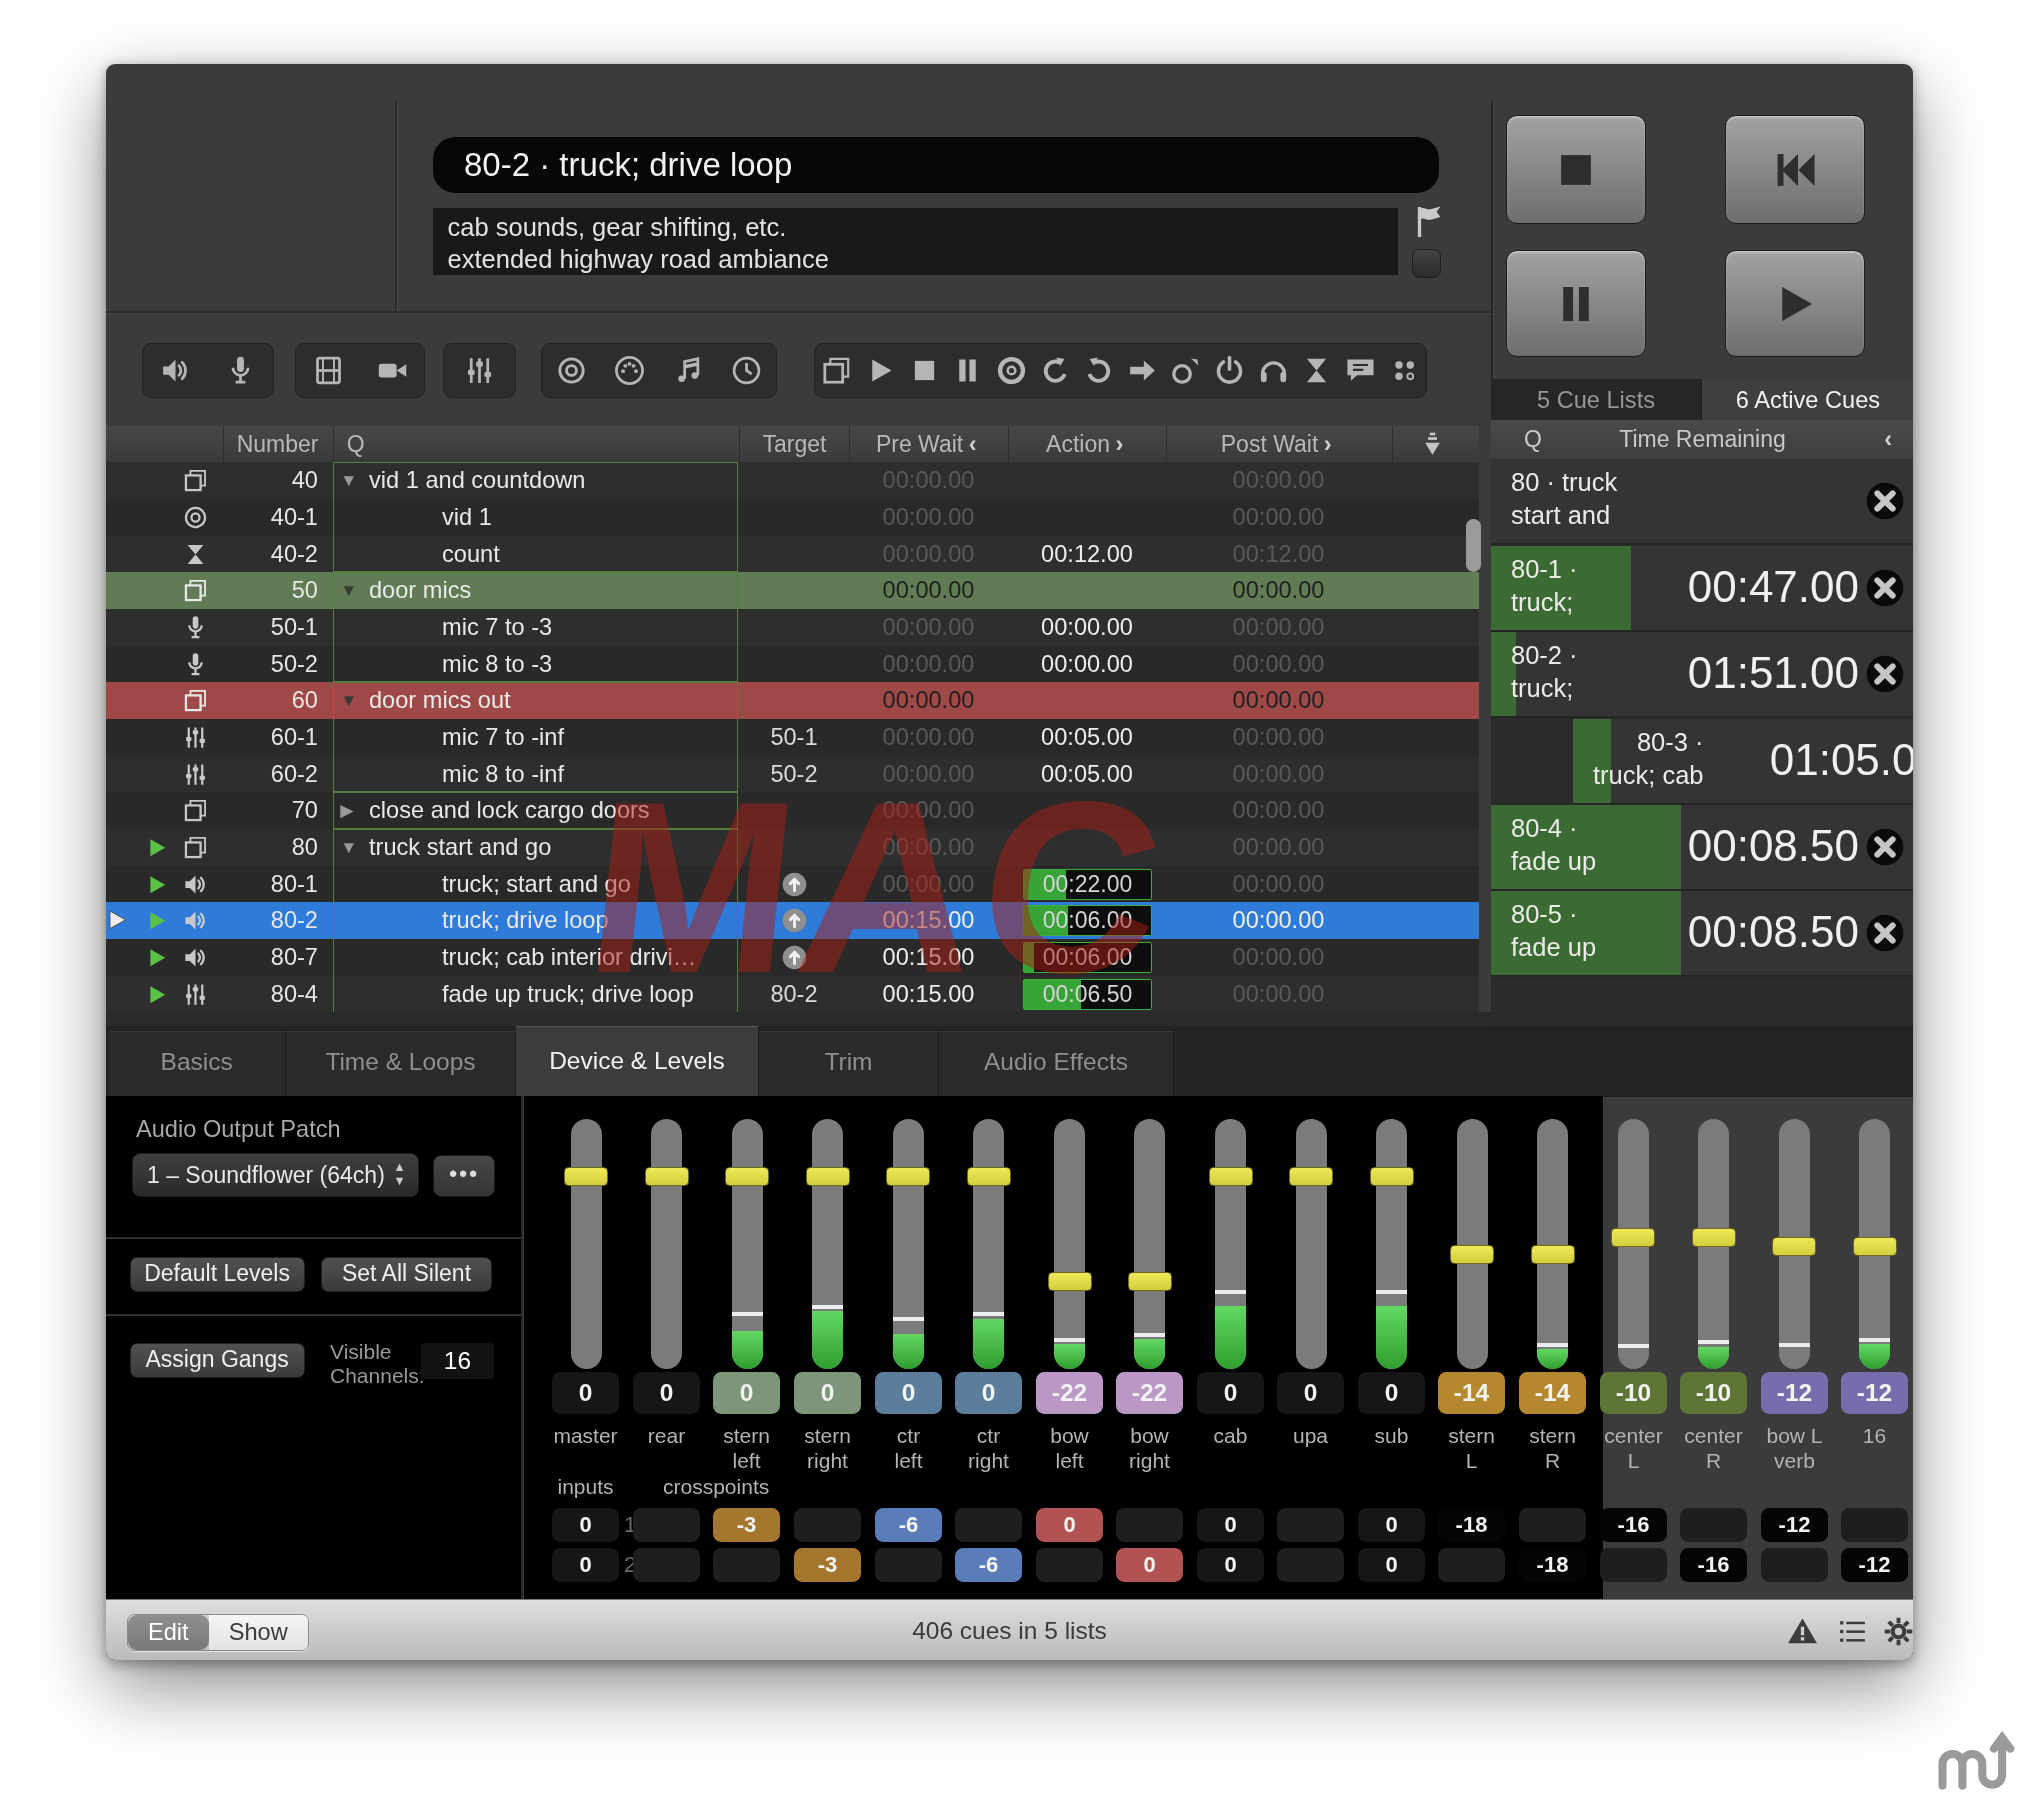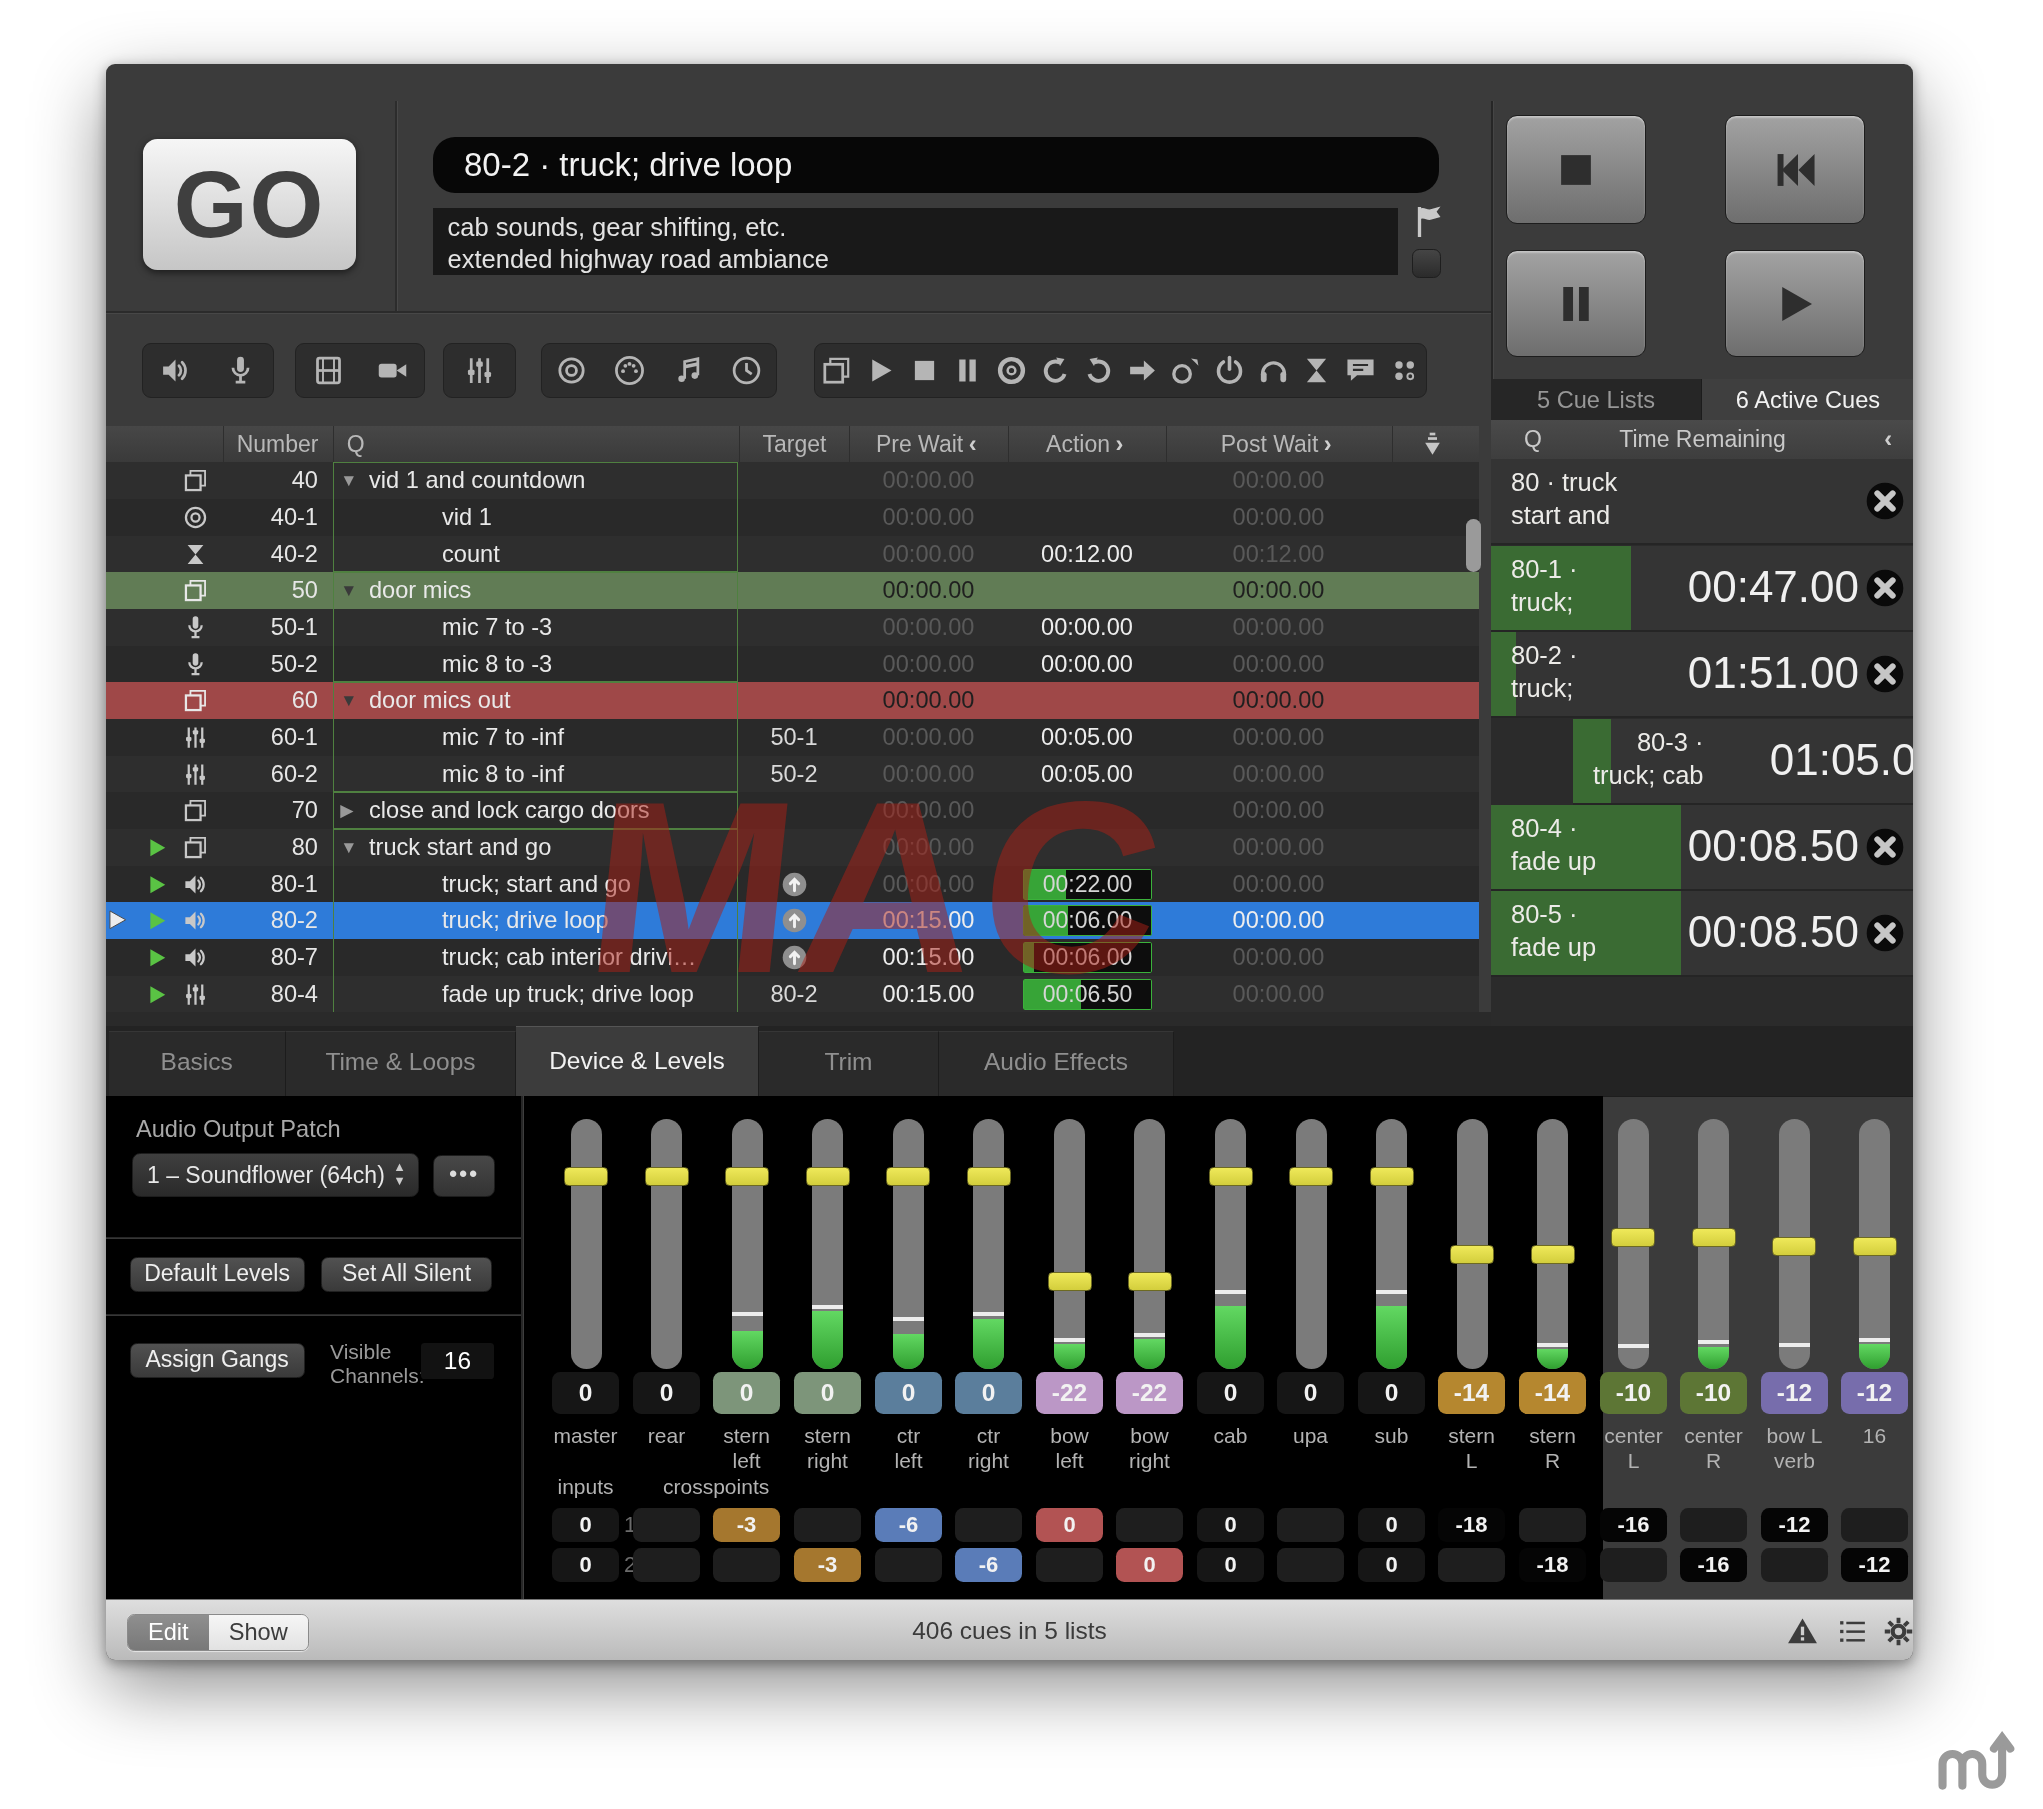--- a/index.html
+++ b/index.html
@@ -105,37 +105,36 @@
   .c-mauve{background:var(--chip-mauve);} .c-gold{background:var(--chip-gold);} .c-olive{background:var(--chip-olive);}
   .c-purple{background:var(--chip-purple);} .c-red{background:var(--chip-red);} .c-black{background:#050505;}
   .c-blank{background:#1e1e1e;} .c-xgold{background:var(--chip-xgold);} .c-xblue{background:var(--chip-xblue);}
   .flabel{position:absolute;width:87px;text-align:center;font-size:21px;color:#b3b3b3;line-height:23.6px;}
   .xrowlbl{position:absolute;width:22px;font-size:22px;color:#6b6b6b;}
   
   .bottombar{position:absolute;left:0;top:1535px;width:1807px;height:62px;background:linear-gradient(#dedede,#b9b9b9);
              border-top:0.9px solid #777;}
   .seg{position:absolute;left:21px;top:13.6px;height:35px;border:0.9px solid #8a8a8a;border-radius:7.3px;overflow:hidden;display:flex;box-shadow:0 0.9px 0.9px rgba(255,255,255,.6);}
   .seg div{height:35px;line-height:35px;font-size:23.6px;padding:0 20px;}
-  .seg .on{background:linear-gradient(#8f8f8f,#787878);color:#fff;}
+  .seg .on{background:linear-gradient(#8f8f8f,#787878);color:#fff;border-radius:9px;}
   .seg .off{background:linear-gradient(#f6f6f6,#e2e2e2);color:#3c3c3c;}
   .statustxt{position:absolute;left:0;top:0;width:100%;height:62px;text-align:center;line-height:62px;font-size:24.5px;color:#3b3b3b;}
   
   .icn svg{width:100%;height:100%;display:block;}
   .watermark{position:absolute;left:591px;top:746px;font-size:245px;font-weight:bold;transform:skewX(-6deg);
              color:rgba(172,32,22,.5);letter-spacing:5.5px;pointer-events:none;z-index:50;}
   .mulogo{position:absolute;left:1937px;top:1726px;width:86px;height:65px;color:#9a9a9a;}
 </style>
 </head>
 <body>
 
 <div class="screen" style="--sel-blue: #2e7bd9; --outline-green: #4f8040; --row-green: #617c55; --row-red: #9f4848; --run-green: #37a437; --active-green: #3a6b33; --chip-green: #7d957a; --chip-blue: #5b7e9c; --chip-mauve: #bb97c6; --chip-gold: #b5872f; --chip-olive: #5d7635; --chip-purple: #776dac; --chip-red: #b25353; --chip-xgold: #a5772e; --chip-xblue: #5a7cb8;">
   <div class="window">
 
 
-    <div class="go-btn">GO</div>
     <div class="vdiv1"></div>
     <div class="cue-display">80-2 · truck; drive loop</div>
     <div class="notes-box">
         <div>cab sounds, gear shifting, etc.</div>
         <div>extended highway road ambiance</div>
       </div>
     <div class="flag-ic icn">
         <svg viewBox="0 0 24 24" fill="currentColor" stroke="none">
           <path d="M5 2v20" stroke="currentColor" stroke-width="2.2"></path>
           <path d="M5 3.2c3-1.8 5 1.2 8 .2l6-1.8-2.6 3.6 2.6 3.4-6 1.8c-3 1-5-2-8-.2z"></path>

